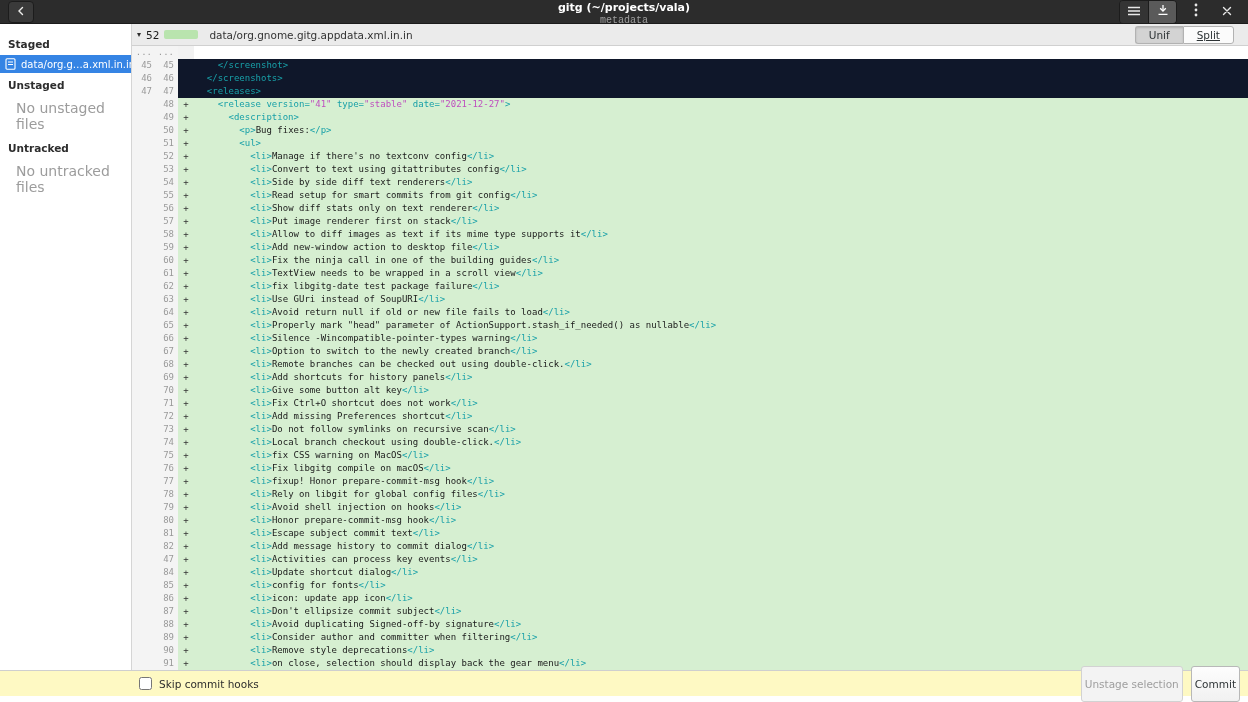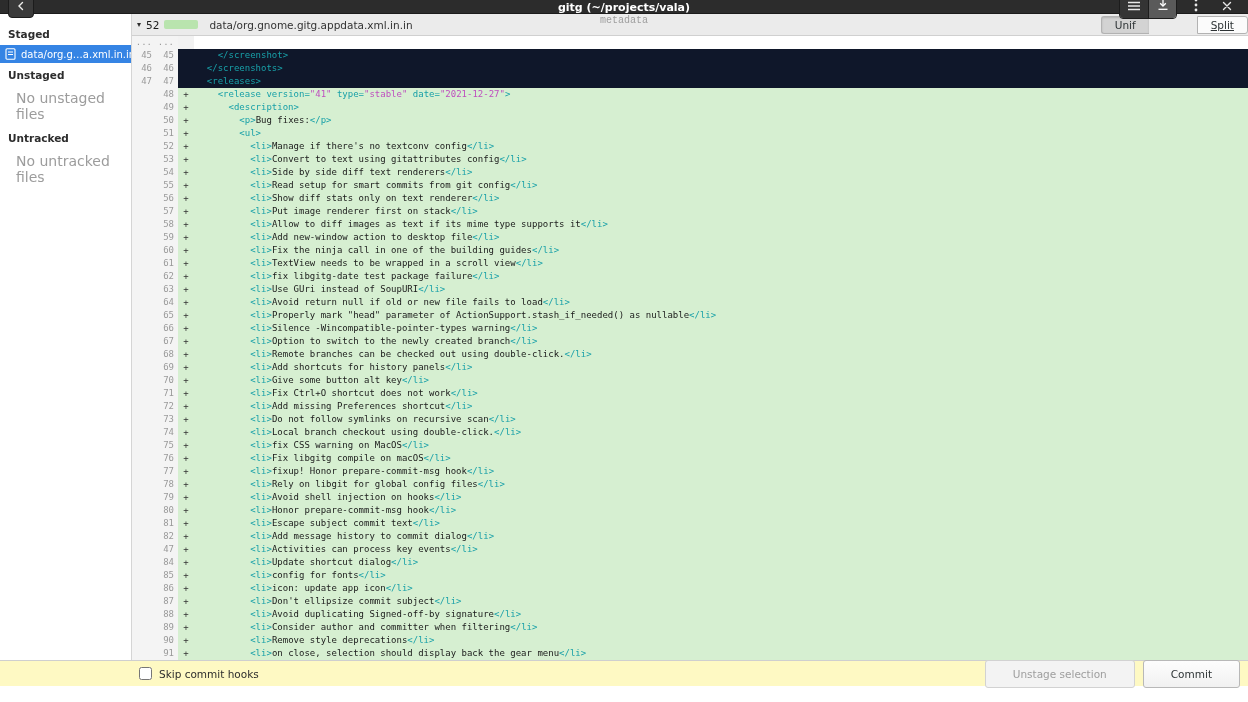--- a/index.html
+++ b/index.html
@@ -3,21 +3,21 @@
 <meta charset="utf-8">
 <style>
   html,body{margin:0;padding:0;background:#444;}
   *{box-sizing:border-box;}
   .window{
     width:1248px;height:702px;background:#fff;overflow:hidden;
     font-family:"DejaVu Sans","Liberation Sans",sans-serif;position:relative;
   }
   
   .headerbar{
-    height:14px;background:#2c2c2c;border-bottom:1px solid #1b1b1b;
+    height:24px;background:#2c2c2c;border-bottom:1px solid #1b1b1b;
     display:flex;align-items:center;position:relative;
   }
   .hb-btn{
     display:flex;align-items:center;justify-content:center;
     height:22px;border-radius:4px;cursor:pointer;border:1px solid #1c1c1c;
     background:#3a3a3a;padding:0;
   }
   .hb-btn.flat{border:none;background:transparent;}
   .back{width:26px;margin-left:8px;}
   .titlebox{
@@ -50,21 +50,21 @@
   .main{flex:1;display:flex;flex-direction:column;min-width:0;}
   .toolbar{
     height:22px;background:#ebebeb;border-bottom:1px solid #d0d0d0;
     display:flex;align-items:center;flex:none;
   }
   .stat{display:flex;align-items:center;gap:5px;padding-left:5px;cursor:pointer;}
   .arrow{font-size:8px;color:#2d2d2d;}
   .count{font-size:10.5px;color:#1a1a1a;}
   .statbar{width:34px;height:9px;background:#b9e4ae;border-radius:2px;display:inline-block;}
   .filepath{font-size:10.5px;color:#333;margin-left:11px;white-space:nowrap;}
-  .view-toggle{display:flex;margin-left:auto;gap:48px;}
+  .view-toggle{display:flex;margin-left:auto;margin-right:14px;}
   .view-toggle button{
     font-family:inherit;font-size:10.5px;color:#2e3436;height:18px;padding:0 13px;
     border:1px solid #b2b2b2;background:#fbfbfb;cursor:pointer;
   }
   .view-toggle button:first-child{border-radius:3px 0 0 3px;border-right:none;}
   .view-toggle button:last-child{border-radius:0 3px 3px 0;text-decoration:underline;}
   .view-toggle button.active{background:#d3d3d3;box-shadow:inset 0 1px 2px rgba(0,0,0,.15);}
   
   .diff{
     flex:1;overflow:hidden;background:#fff;
@@ -86,21 +86,21 @@
   .str{color:var(--string,#bf4fbf);}
   
   .footer{
     height:26px;background:#fef9c3;border-top:1px solid #cfcfcf;
     display:flex;align-items:center;
   }
   .skip{display:flex;align-items:center;margin-left:139px;cursor:pointer;font-size:10.5px;color:#2d2d2d;}
   .skip input{width:13px;height:13px;margin:0 7px 0 0;accent-color:var(--accent,#3584e4);}
   .footer-btns{margin-left:auto;display:flex;gap:8px;padding-right:8px;}
   .btn{
-    font-family:inherit;font-size:10.5px;height:28px;padding:0 27px;
+    font-family:inherit;font-size:10.5px;height:36px;padding:0 3px;
     border:1px solid #b8b8b8;border-radius:3px;color:#2e3436;
     background:linear-gradient(#fdfdfd,#f1f1f1);cursor:pointer;
   }
   .btn[disabled]{background:#f3f3f3;color:#9e9e9e;border-color:#d2d2d2;cursor:default;}
 </style>
 </head>
 <body>
 
 <div class="window">
 

